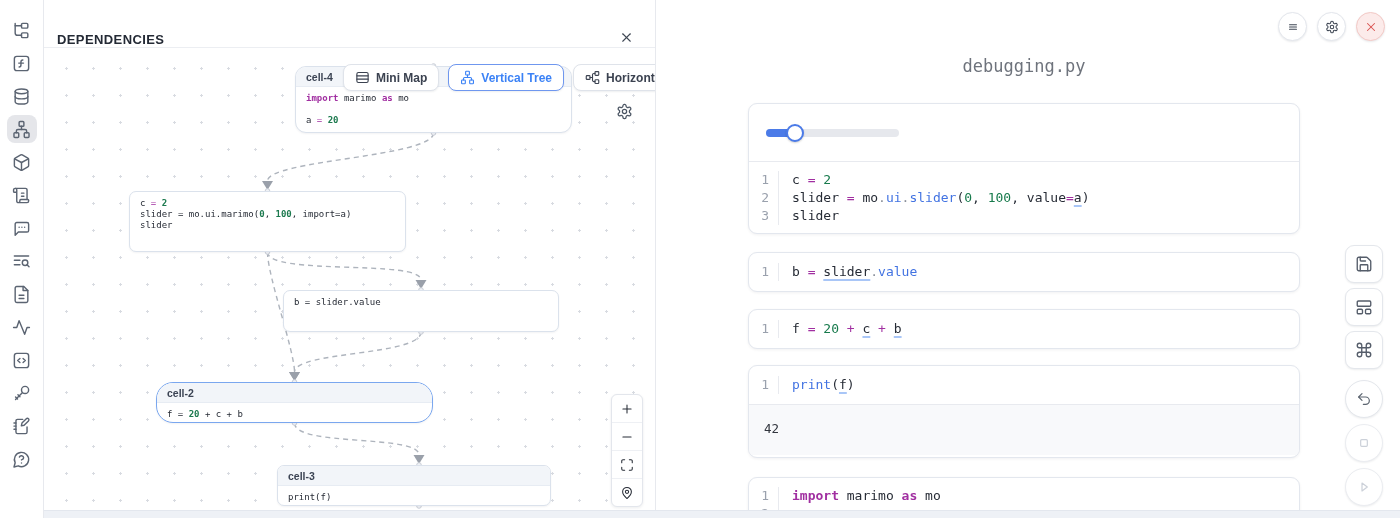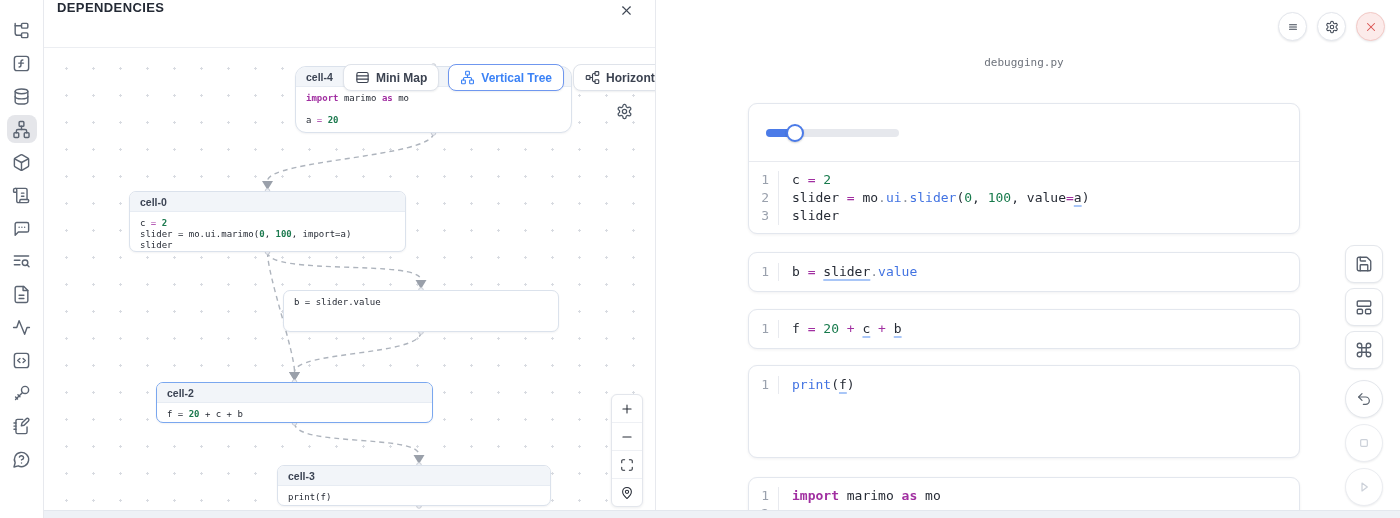--- a/index.html
+++ b/index.html
@@ -12,21 +12,21 @@
            border-right:1px solid #e7e9ee;display:flex;flex-direction:column;align-items:center;
            padding-top:16px;gap:5px;box-sizing:border-box;z-index:5}
   .side-btn{width:30px;height:28px;border-radius:8px;display:flex;align-items:center;
             justify-content:center;color:#5b6472;flex:none}
   .side-btn svg{width:19px;height:19px}
   .side-btn.active{background:#e5e6ea}
 
   
   .dep-panel{position:absolute;left:44px;top:0;width:612px;height:518px;background:#fff;
              border-right:1px solid #e7e9ee;box-sizing:border-box}
-  .dep-header{height:48px;border-bottom:1px solid #eceef2;display:flex;align-items:flex-start;
+  .dep-header{height:48px;border-bottom:1px solid #eceef2;display:flex;align-items:flex-end;
               justify-content:space-between;padding:0 19px 0 13px;box-sizing:border-box}
   .dep-title{font-size:13px;font-weight:700;color:#242a35;letter-spacing:.4px}
   .dep-close{color:#3f4754;width:20px;height:20px;display:flex;align-items:center;justify-content:center}
   .dep-close svg{width:15px;height:15px}
 
   .graph{position:absolute;left:0;top:48px;width:611px;height:470px;overflow:hidden;
          background-image:radial-gradient(circle,#d8dbe1 1px,transparent 1.3px);
          background-size:27px 27px;background-position:9px 7px}
   .edges{position:absolute;left:0;top:0;width:611px;height:470px;pointer-events:none}
 
@@ -54,21 +54,21 @@
   .zoombox{position:absolute;left:567px;top:346px;width:30px;background:#fff;border:1px solid #e3e6ec;
            border-radius:6px;box-shadow:0 1px 3px rgba(15,23,42,.08);display:flex;flex-direction:column;overflow:hidden}
   .zoombtn{height:27px;display:flex;align-items:center;justify-content:center;color:#272c36;
            border-bottom:1px solid #eef0f4}
   .zoombtn:last-child{border-bottom:none}
   .zoombtn svg{width:14px;height:14px}
 
   
   .main{position:absolute;left:657px;top:0;width:743px;height:518px;background:#fff}
   .nb-title{position:absolute;left:91px;width:552px;top:56px;text-align:center;
-            font-family:"DejaVu Sans Mono",monospace;font-size:11px;color:#6e737c}
+            font-family:"DejaVu Sans Mono",monospace;font-size:17px;color:#6e737c}
   .top-actions{position:absolute;right:15px;top:12px;display:flex;gap:10px}
   .circle-btn{width:29px;height:29px;border-radius:50%;background:#fff;border:1px solid #e3e6ec;
               box-shadow:0 1px 2px rgba(15,23,42,.09);display:flex;align-items:center;
               justify-content:center;color:#3f4754;box-sizing:border-box}
   .circle-btn svg{width:14px;height:14px}
   .circle-btn.danger{background:#fcebea;border-color:#f3c9c6;color:#d9534f}
 
   .nbcell{position:absolute;left:91px;width:552px;background:#fff;border:1px solid #e3e7ee;
           border-radius:9px;box-shadow:0 1px 3px rgba(15,23,42,.06);box-sizing:border-box;overflow:hidden}
   .slider-out{height:57px;border-bottom:1px solid #e8eaef;display:flex;align-items:center;padding-left:17px}
@@ -286,33 +286,32 @@
     <div id="nodes">
         <div class="gnode" style="left: 251px; top: 18px; width: 277px; height: 67px; border-radius: 11px;">
           <div class="gnode-header">cell-4</div>
           <div class="gnode-body">
             <div class="ln"><span class="tok-kw">import</span><span class="tok-txt"> marimo </span><span class="tok-kw">as</span><span class="tok-txt"> mo</span></div>
             <div class="ln"></div>
             <div class="ln"><span class="tok-txt">a </span><span class="tok-op">= </span><span class="tok-num">20</span></div>
           </div>
         </div>
         <div class="gnode" style="left: 85px; top: 143px; width: 277px; height: 61px;">
-          <div class="gnode-header">cell-0</div>
           <div class="gnode-body">
             <div class="ln"><span class="tok-txt">c </span><span class="tok-op">= </span><span class="tok-num">2</span></div>
             <div class="ln"><span class="tok-txt">slider = mo.ui.marimo(</span><span class="tok-num">0</span><span class="tok-txt">, </span><span class="tok-num">100</span><span class="tok-txt">, import=a)</span></div>
             <div class="ln"><span class="tok-txt">slider</span></div>
           </div>
         </div>
         <div class="gnode" style="left: 239px; top: 242px; width: 276px; height: 42px;">
           <div class="gnode-body">
             <div class="ln"><span class="tok-txt">b = slider.value</span></div>
           </div>
         </div>
-        <div class="gnode selected" style="left: 112px; top: 334px; width: 277px; height: 41px;">
+        <div class="gnode selected" style="left: 112px; top: 334px; width: 277px; height: 41px; border-radius: 17px;">
           <div class="gnode-header">cell-2</div>
           <div class="gnode-body">
             <div class="ln"><span class="tok-txt">f = </span><span class="tok-num">20</span><span class="tok-txt"> + c + b</span></div>
           </div>
         </div>
         <div class="gnode" style="left: 233px; top: 417px; width: 274px; height: 41px;">
           <div class="gnode-header">cell-3</div>
           <div class="gnode-body">
             <div class="ln"><span class="tok-txt">print(f)</span></div>
           </div>
@@ -468,20 +467,21 @@
           </div>
         </div>
       </div>
       <div class="nbcell" style="top: 365px; height: 93px;">
         <div class="code-area pad1">
           <div class="code-line">
             <span class="gutter">1</span>
             <span class="code-text"><span class="tok-fn">print</span><span class="tok-pun">(</span><span class="tok-var u">f</span><span class="tok-pun">)</span></span>
           </div>
         </div>
+        <div class="cell-output">42</div>
       </div>
       <div class="nbcell" style="top: 477px; height: 88px;">
         <div class="code-area">
           <div class="code-line">
             <span class="gutter">1</span>
             <span class="code-text"><span class="tok-kw">import</span><span class="tok-txt"> marimo </span><span class="tok-kw">as</span><span class="tok-txt"> mo</span></span>
           </div>
           <div class="code-line">
             <span class="gutter">2</span>
             <span class="code-text"></span>

